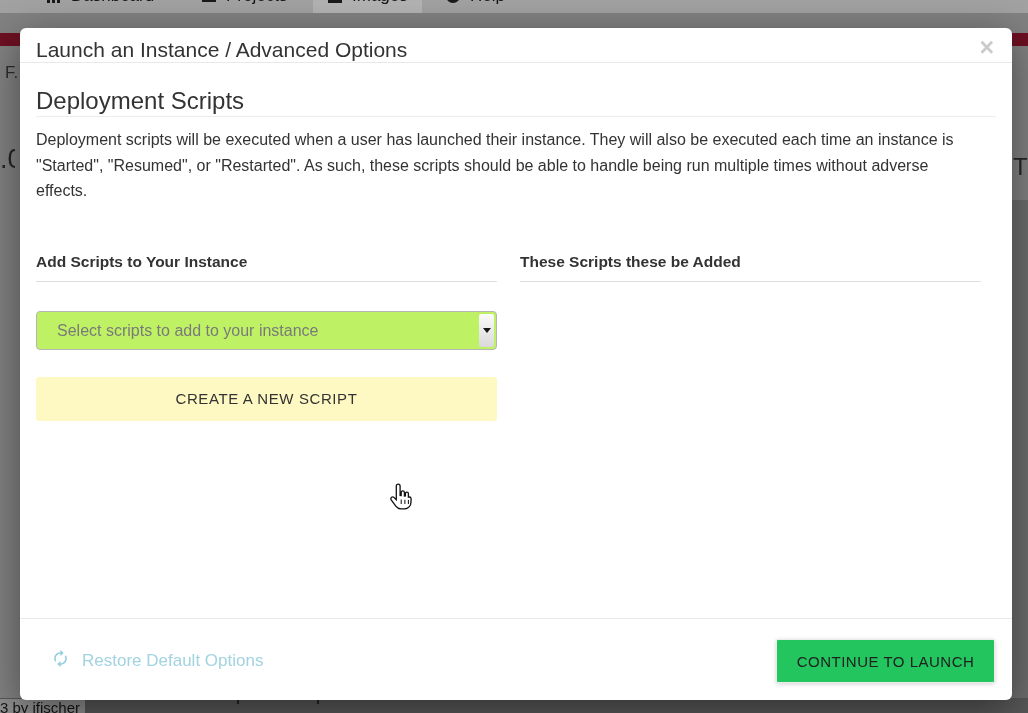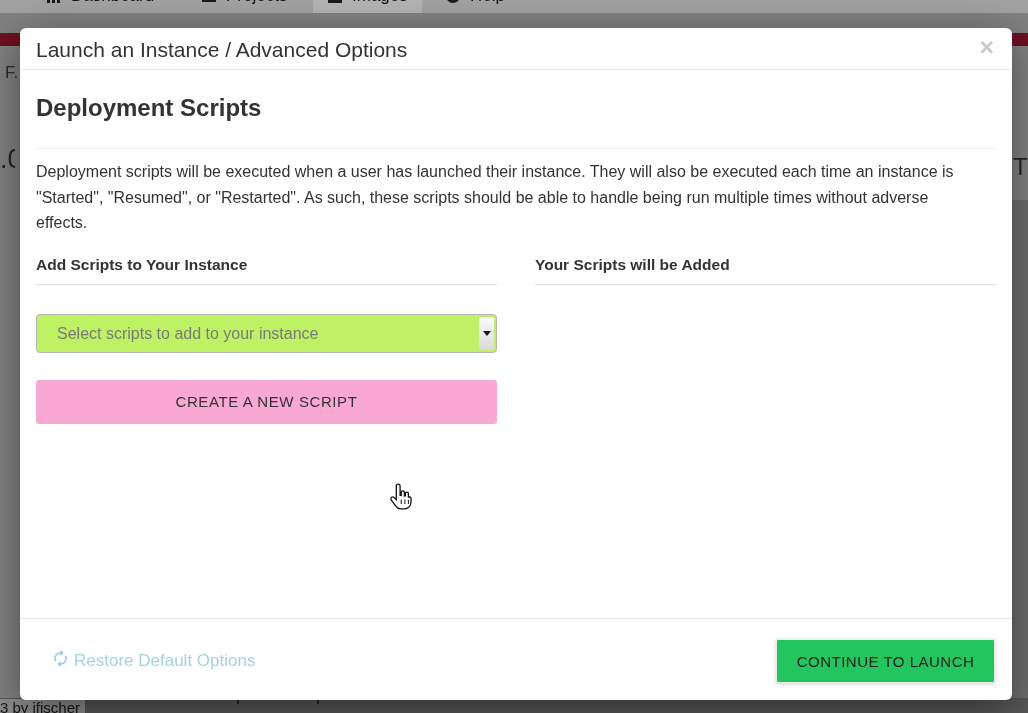--- a/index.html
+++ b/index.html
@@ -25,46 +25,46 @@
   .bg-to { position:absolute; top:153px; left:1013px; font-size:24px; color:#262626; z-index:0; white-space:nowrap; }
   .bg-right-dark { position:absolute; top:200px; left:1012px; width:16px; height:513px; background:#6d6d6d; z-index:0; }
   .bg-bottom { position:absolute; top:698px; left:0; width:100%; height:15px; background:#585858; z-index:0; }
   .bg-footer-label { position:absolute; top:699px; left:0; font-size:15px; color:#151515; z-index:1; background:#8f8f8f; padding-right:5px; white-space:nowrap; }
   .tick { position:absolute; top:699px; width:2px; height:5px; background:#242424; z-index:1; }
   .tick1 { left:237px; } .tick2 { left:317px; }
 
   
   .modal { position:absolute; left:20px; top:28px; width:992px; height:672px; background:#fff;
            border-radius:6px; box-shadow:0 10px 40px rgba(0,0,0,.45); z-index:5; }
-  .modal-header { position:relative; height:42px; border-bottom:1px solid #e9e9e9; }
+  .modal-header { position:relative; height:35px; border-bottom:1px solid #e9e9e9; }
   .modal-title { position:absolute; left:16px; top:10px; font-size:21px; color:#333; }
   .modal-close { position:absolute; right:14px; top:2px; font-size:25px; color:#cbcbcb; font-weight:bold; line-height:1.4; cursor:pointer; background:none; border:none; padding:0 4px; font-family:inherit; }
 
   .modal-body { padding:0 16px; }
-  .section-heading { margin:24px 0 0; font-size:24px; font-weight:700; color:#333; padding-bottom:26px; border-bottom:1px solid #ececec; }
+  .section-heading { margin:24px 0 0; font-size:24px; font-weight:400; color:#333; padding-bottom:1px; border-bottom:1px solid #ececec; }
   .section-desc { margin:10px 0 0; font-size:16px; line-height:25.5px; color:#333; width:932px; }
 
-  .columns { display:flex; gap:38px; margin-top:20px; }
+  .columns { display:flex; gap:23px; margin-top:49px; }
   .col { width:461px; }
   .col-heading { font-size:15.5px; font-weight:700; color:#333; padding-bottom:10px; border-bottom:1px solid #dedede; }
 
   .select-box { margin-top:29px; position:relative; height:39px; border:1px solid #b5b5b5; border-radius:4px; background:#bef264; cursor:pointer; }
   .select-placeholder { position:absolute; left:20px; top:0; line-height:37px; font-size:16px; color:#7a7a7a; }
   .select-arrow { position:absolute; top:2px; right:2px; bottom:2px; width:15px;
                   background:linear-gradient(to bottom,#fbfbfb,#d9d9d9); border-radius:2px;
                   display:flex; align-items:center; justify-content:center; }
   .select-arrow::after { content:""; width:0; height:0; border-left:4px solid transparent; border-right:4px solid transparent; border-top:5px solid #151515; }
 
   .or-text { text-align:center; margin-top:25px; font-size:16px; color:#333; }
 
-  .create-btn { margin-top:27px; width:100%; height:44px; background:#f9a8d4; border:none; border-radius:3px;
+  .create-btn { margin-top:27px; width:100%; height:44px; background:#fef9c3; border:none; border-radius:3px;
                 font-size:15px; letter-spacing:.6px; color:#333; font-family:inherit; cursor:pointer; }
 
   .modal-footer { position:absolute; left:0; right:0; bottom:0; height:82px; border-top:1px solid #e9e9e9; }
-  .restore-btn { position:absolute; left:31px; top:30px; display:flex; align-items:center; gap:4px;
+  .restore-btn { position:absolute; left:31px; top:30px; display:flex; align-items:center; gap:12px;
                  font-size:17px; color:#a2d3e1; background:none; border:none; font-family:inherit; cursor:pointer; padding:0; }
   .continue-btn { position:absolute; right:17px; top:20px; width:219px; height:44px; background:#22c55e;
                   border:1px solid #ececec; box-shadow:0 1px 4px rgba(0,0,0,.18); border-radius:2px;
                   font-size:15px; letter-spacing:.5px; color:#212121; font-family:inherit; cursor:pointer; }
 
   .cursor { position:absolute; left:388px; top:482px; width:26px; height:30px; z-index:30; pointer-events:none; }
 </style>
 </head>
 <body>
 
@@ -135,21 +135,21 @@
         <div class="select-box">
           <span class="select-placeholder">Select scripts to add to your instance</span>
           <span class="select-arrow"></span>
         </div>
 
 
         <button class="create-btn">CREATE A NEW SCRIPT</button>
       </div>
 
       <div class="col">
-        <div class="col-heading">Your Scripts will be Added</div>
+        <div class="col-heading">These Scripts these be Added</div>
       </div>
     </div>
   </div>
 
   <div class="modal-footer">
     <button class="restore-btn">
       <span>
         <svg width="19" height="19" viewBox="0 0 24 24" fill="#93cede">
             <path d="M12 6v3l4-4-4-4v3c-4.42 0-8 3.58-8 8 0 1.57.46 3.03 1.24 4.26L6.7 14.8c-.45-.83-.7-1.79-.7-2.8 0-3.31 2.69-6 6-6zm6.76 1.74L17.3 9.2c.44.84.7 1.79.7 2.8 0 3.31-2.69 6-6 6v-3l-4 4 4 4v-3c4.42 0 8-3.58 8-8 0-1.57-.46-3.03-1.24-4.26z"></path>
           </svg>

